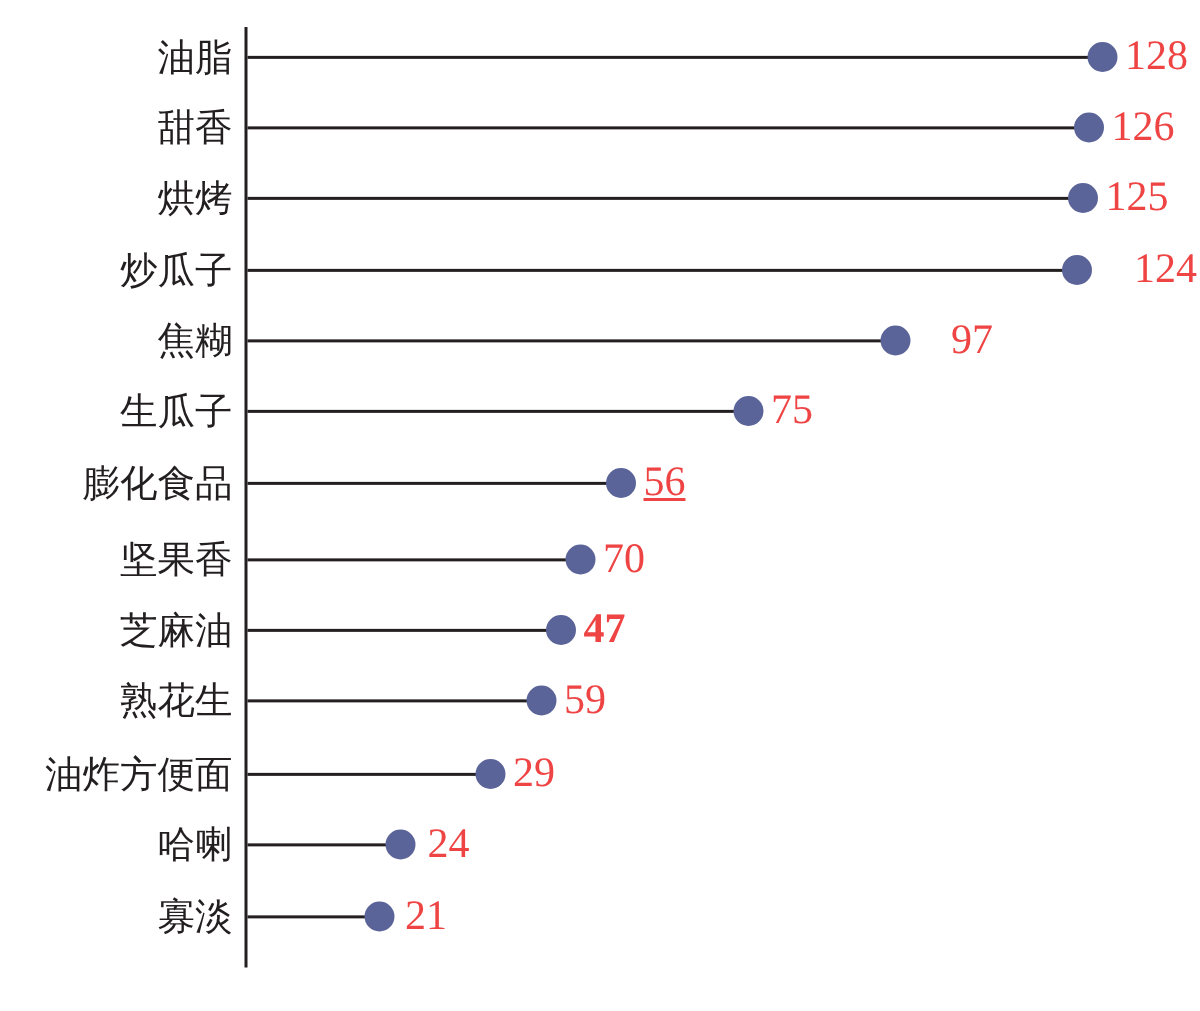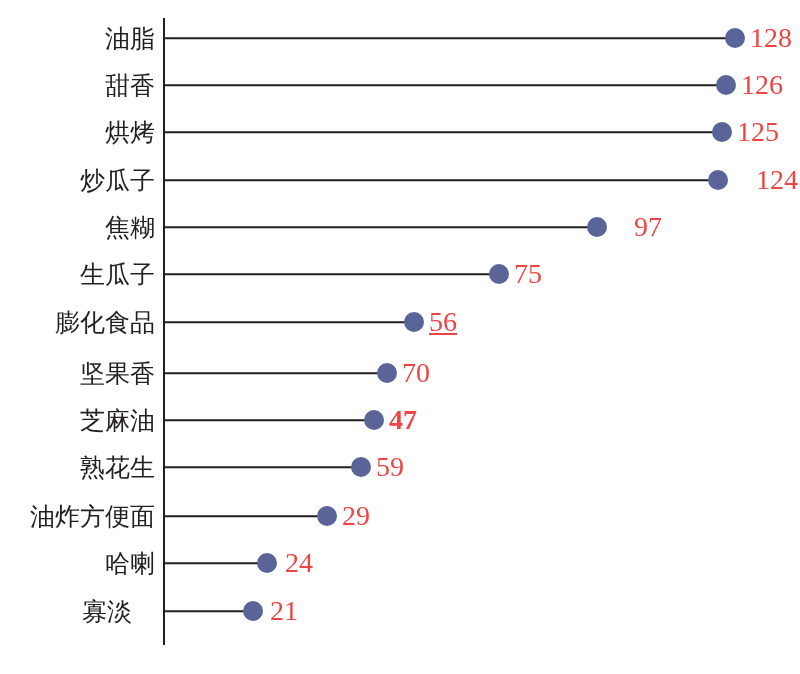--- a/index.html
+++ b/index.html
@@ -154,19 +154,19 @@
     </div>
 
     <div class="row" style="top:563px;">
       <div class="row-label" style="right:645px;">哈喇</div>
       <div class="stem" style="left:165px; width:102px;"></div>
       <div class="dot" style="left:267px;"></div>
       <div class="value-label" style="left:285px;">24</div>
     </div>
 
     <div class="row" style="top:611px;">
-      <div class="row-label" style="right:668px;text-align:right;">寡淡</div>
+      <div class="row-label" style="right:645px;text-align:right;">寡淡</div>
       <div class="stem" style="left:165px; width:88px;"></div>
       <div class="dot" style="left:253px;"></div>
       <div class="value-label" style="left:270px;">21</div>
     </div>
   </div>
 </div>
 
 </body></html>

